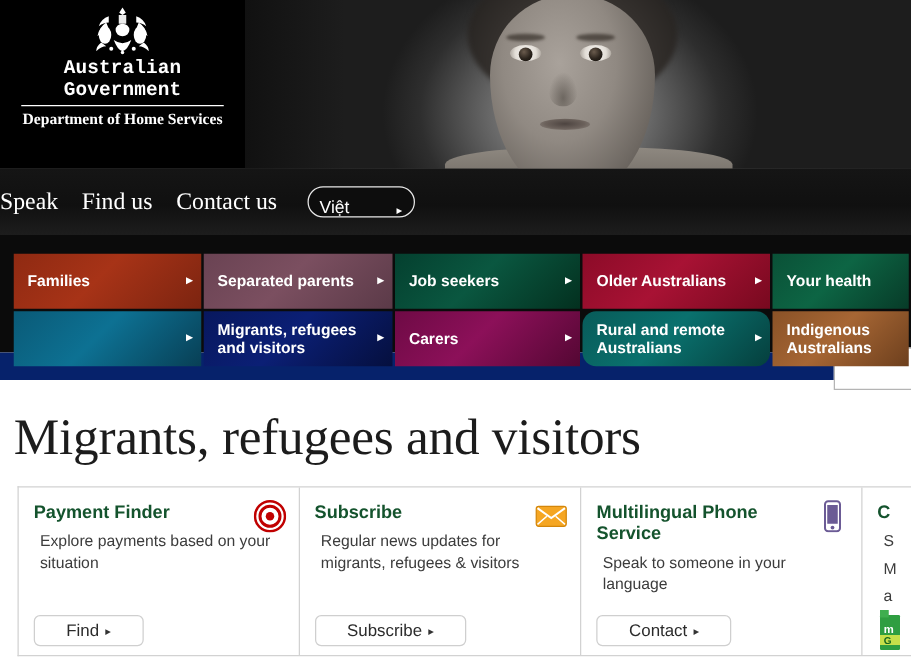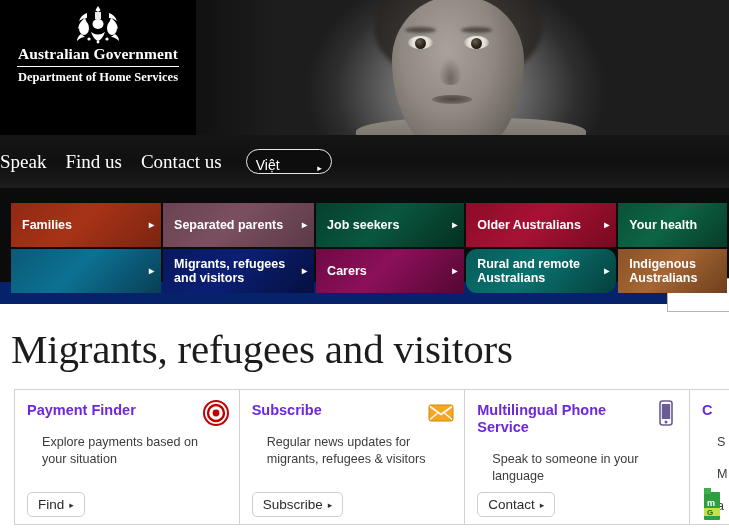--- a/index.html
+++ b/index.html
@@ -134,21 +134,21 @@
     color: #ffffff;
     text-align: center;
   }
   .crest-icon {
     margin: 4px auto 0;
     width: 66px;
     height: 40px;
     display: block;
   }
   .gov-title {
-    font-family: Liberation Serif, serif;
+    font-family: Liberation Mono, monospace;
     font-size: 15.5px;
     font-weight: bold;
     letter-spacing: .1px;
     margin-top: 1px;
     color: #ffffff;
   }
   .gov-rule {
     width: 162px;
     height: 1px;
     background: #ffffff;
@@ -307,41 +307,41 @@
     height: 134px;
   }
   .card.c1 { width: 231px; }
   .card.c2 { width: 232px; }
   .card.c3 { width: 231px; }
   .card.c4 { width: 40px; padding-left: 12px; padding-right: 0; border-right: none; overflow: hidden; }
 
   .card-title {
     font-size: 14.5px;
     font-weight: bold;
-    color: #6d28d9;
+    color: #14532d;
     line-height: 17px;
     margin: 0 0 6px 0;
     max-width: 165px;
   }
   .card-desc {
     font-size: 12.6px;
     color: #3c3c3c;
     line-height: 17px;
-    margin: 15px;
+    margin: 5px;
   }
   .card-btn {
     position: absolute;
     left: 12px;
     bottom: 7px;
     display: inline-flex;
     align-items: center;
     gap: 5px;
     box-sizing: border-box;
     height: 25px;
-    padding: 0 10px;
+    padding: 0 25px;
     border: 1px solid #cfcfcf;
     border-radius: 5px;
     background: #ffffff;
     color: #2b2b2b;
     font-size: 13.5px;
     cursor: pointer;
   }
   .card-btn .caret { font-size: 9px; color: #333; }
 
   .card-icon {

